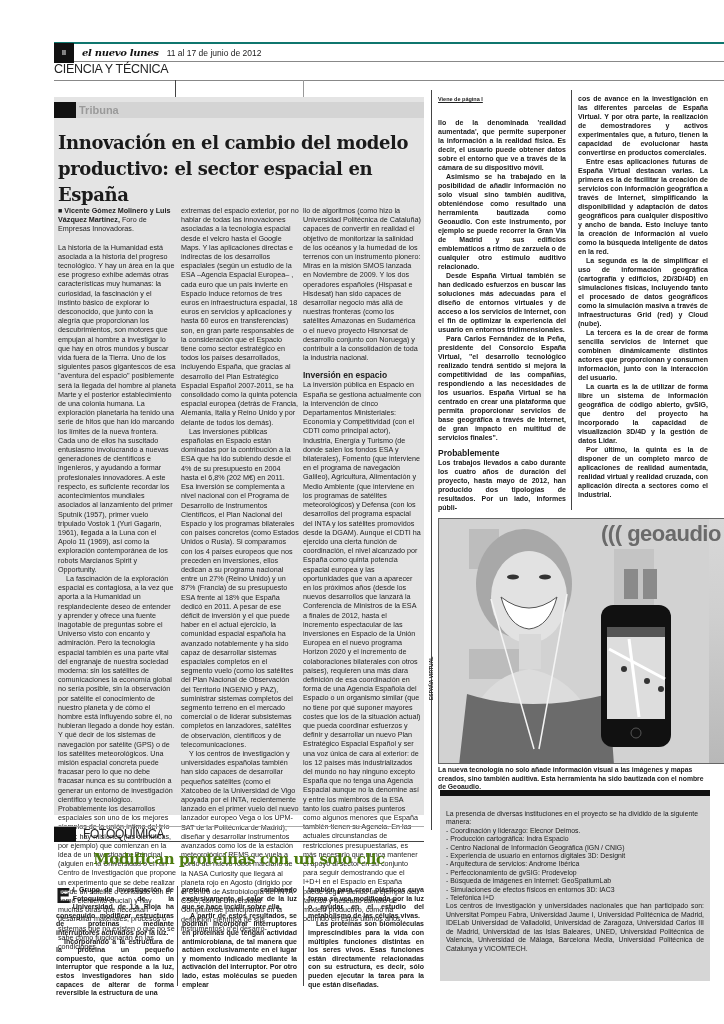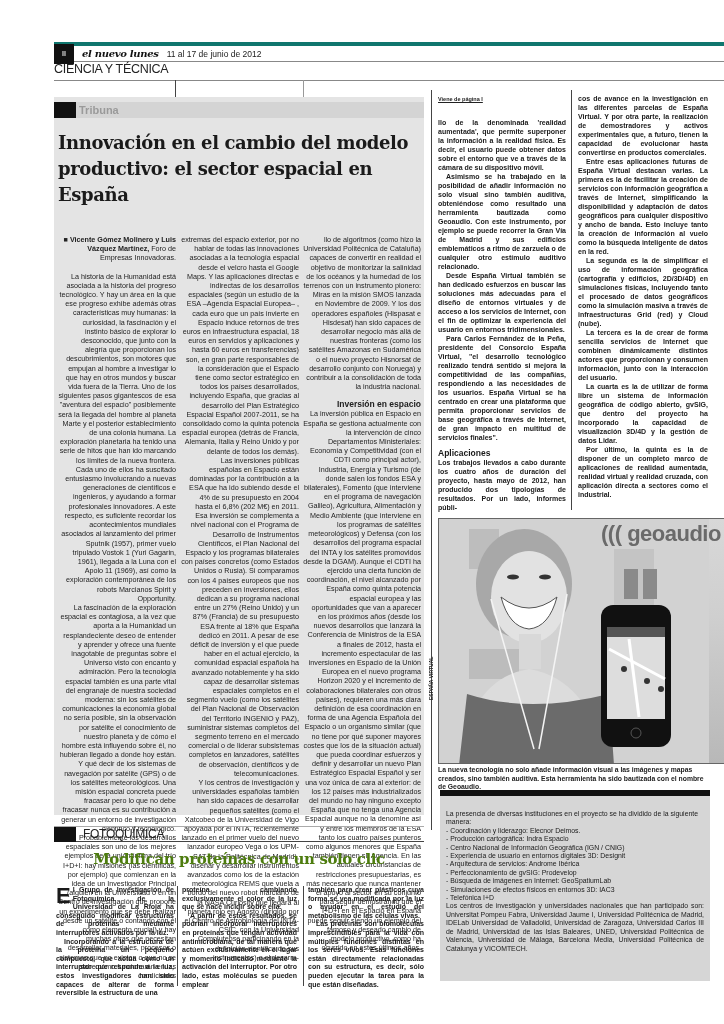--- a/index.html
+++ b/index.html
@@ -1,34 +1,34 @@
 <!DOCTYPE html>
 <html><head>
 <meta charset="utf-8">
 <style>
   * { box-sizing: border-box; margin: 0; padding: 0; }
   html, body { width: 724px; height: 1024px; background: #ffffff; overflow: hidden; }
   body { position: relative; font-family: "Liberation Sans", sans-serif; color: #1a1a1a; }
 
-  .masthead { position: absolute; left: 54px; top: 42px; width: 670px; height: 20px; border-top: 4px solid #0f766e; border-bottom: 1px solid #888; display: flex; align-items: center; }
+  .masthead { position: absolute; left: 54px; top: 42px; width: 670px; height: 20px; border-top: 2px solid #0f766e; border-bottom: 1px solid #888; display: flex; align-items: center; }
   .page-num { width: 20px; height: 20px; background: #111; color: #ddd; font-size: 7px; font-weight: bold; display: flex; align-items: center; justify-content: center; }
   .logo { font-family: "DejaVu Serif", serif; font-style: italic; font-weight: bold; font-size: 10px; margin-left: 8px; color: #111; letter-spacing: -0.3px; }
   .date { font-size: 8.5px; margin-left: 8px; color: #222; }
   .section { position: absolute; left: 54px; top: 62px; font-size: 12.5px; color: #222; letter-spacing: -0.3px; text-align: center; }
   .section-rule { position: absolute; left: 54px; top: 80px; width: 670px; border-top: 1px solid #888; }
   .vrule { position: absolute; border-left: 1px solid #444; }
 
   .left-bg { position: absolute; left: 54px; top: 97px; width: 370px; height: 718px; background: #e4e4e4; }
   .kicker-bar { position: absolute; left: 54px; top: 102px; width: 370px; height: 16px; background: #d4d4d4; display: flex; align-items: center; }
   .kicker-block { width: 22px; height: 16px; background: #111; }
   .kicker-label { font-size: 11px; font-weight: bold; color: #9a9a9a; margin-left: 3px; }
 
   .headline { position: absolute; left: 58px; top: 130px; width: 366px; font-family: "DejaVu Serif", serif; font-size: 18px; line-height: 26px; color: #1a1a1a; letter-spacing: -0.4px; }
 
-  .col { position: absolute; font-size: 7.2px; line-height: 9.2px; color: #222; text-align: right; hyphens: auto; margin-top: 29px; }
+  .col { position: absolute; font-size: 7.2px; line-height: 9.2px; color: #222; text-align: left; hyphens: auto; }
   .col p { margin: 0; }
   .col p + p { text-indent: 8px; }
   .col .sub { font-size: 8.5px; font-weight: bold; line-height: 10px; margin-top: 8px; text-indent: 0; }
   .col .byline b { font-weight: bold; }
   .col .byline { margin-bottom: 9px; }
 
   .right-col { position: absolute; font-size: 7px; line-height: 9px; color: #1a1a1a; text-align: justify; font-weight: 600; }
   .right-col p + p { text-indent: 8px; }
   .right-col .sub { font-size: 8.5px; font-weight: bold; line-height: 10px; margin-top: 6px; text-indent: 0; text-align: left; }
   .viene { position: absolute; left: 438px; top: 96px; font-size: 5.5px; font-weight: bold; text-decoration: underline; color: #222; }
@@ -94,21 +94,21 @@
 
 <div class="vrule" style="left:431px; top:90px; height:740px;"></div>
 <div class="vrule" style="left:571px; top:90px; height:420px;"></div>
 <div class="viene">Viene de página I</div>
 
 <div class="right-col" style="left:438px; top:118px; width:128px;">
   <p style="text-indent:0">llo de la denominada 'realidad aumentada', que permite superponer la información a la realidad física. Es decir, el usuario puede obtener datos sobre el entorno que ve a través de la cámara de su dispositivo móvil.</p>
   <p>Asimismo se ha trabajado en la posibilidad de añadir información no solo visual sino también auditiva, obteniéndose como resultado una herramienta bautizada como Geoaudio. Con este instrumento, por ejemplo se puede recorrer la Gran Vía de Madrid y sus edificios emblemáticos a ritmo de zarzuela o de cualquier otro estímulo auditivo relacionado.</p>
   <p>Desde España Virtual también se han dedicado esfuerzos en buscar las soluciones más adecuadas para el diseño de entornos virtuales y de acceso a los servicios de Internet, con el fin de optimizar la experiencia del usuario en entornos tridimensionales.</p>
   <p>Para Carlos Fernández de la Peña, presidente del Consorcio España Virtual, "el desarrollo tecnológico realizado tendrá sentido si mejora la competitividad de las compañías, respondiendo a las necesidades de los usuarios. España Virtual se ha centrado en crear una plataforma que permita proporcionar servicios de base geográfica a través de Internet, de gran impacto en multitud de servicios finales".</p>
-  <p class="sub">Aplicaciones</p>
+  <p class="sub">Probablemente</p>
   <p style="text-indent:0">Los trabajos llevados a cabo durante los cuatro años de duración del proyecto, hasta mayo de 2012, han producido dos tipologías de resultados. Por un lado, informes públi-</p>
 </div>
 
 <div class="right-col" style="left:578px; top:94px; width:130px;">
   <p style="text-indent:0">cos de avance en la investigación en las diferentes parcelas de España Virtual. Y por otra parte, la realización de demostradores y activos experimentales que, a futuro, tienen la capacidad de evolucionar hasta convertirse en productos comerciales.</p>
   <p>Entre esas aplicaciones futuras de España Virtual destacan varias. La primera es la de facilitar la creación de servicios con información geográfica a través de Internet, simplificando la disponibilidad y adaptación de datos geográficos para cualquier dispositivo y ancho de banda. Esto incluye tanto la creación de información al vuelo como la búsqueda inteligente de datos en la red.</p>
   <p>La segunda es la de simplificar el uso de información geográfica (cartografía y edificios, 2D/3D/4D) en simulaciones físicas, incluyendo tanto el procesado de datos geográficos como la simulación masiva a través de infraestructuras Grid (red) y Cloud (nube).</p>
   <p>La tercera es la de crear de forma sencilla servicios de Internet que combinen dinámicamente distintos actores que proporcionan y consumen información, junto con la interacción del usuario.</p>
   <p>La cuarta es la de utilizar de forma libre un sistema de información geográfica de código abierto, gvSIG, que dentro del proyecto ha incorporado la capacidad de visualización 3D/4D y la gestión de datos Lidar.</p>
   <p>Por último, la quinta es la de disponer de un completo marco de aplicaciones de realidad aumentada, realidad virtual y realidad cruzada, con aplicación directa a sectores como el industrial.</p>

